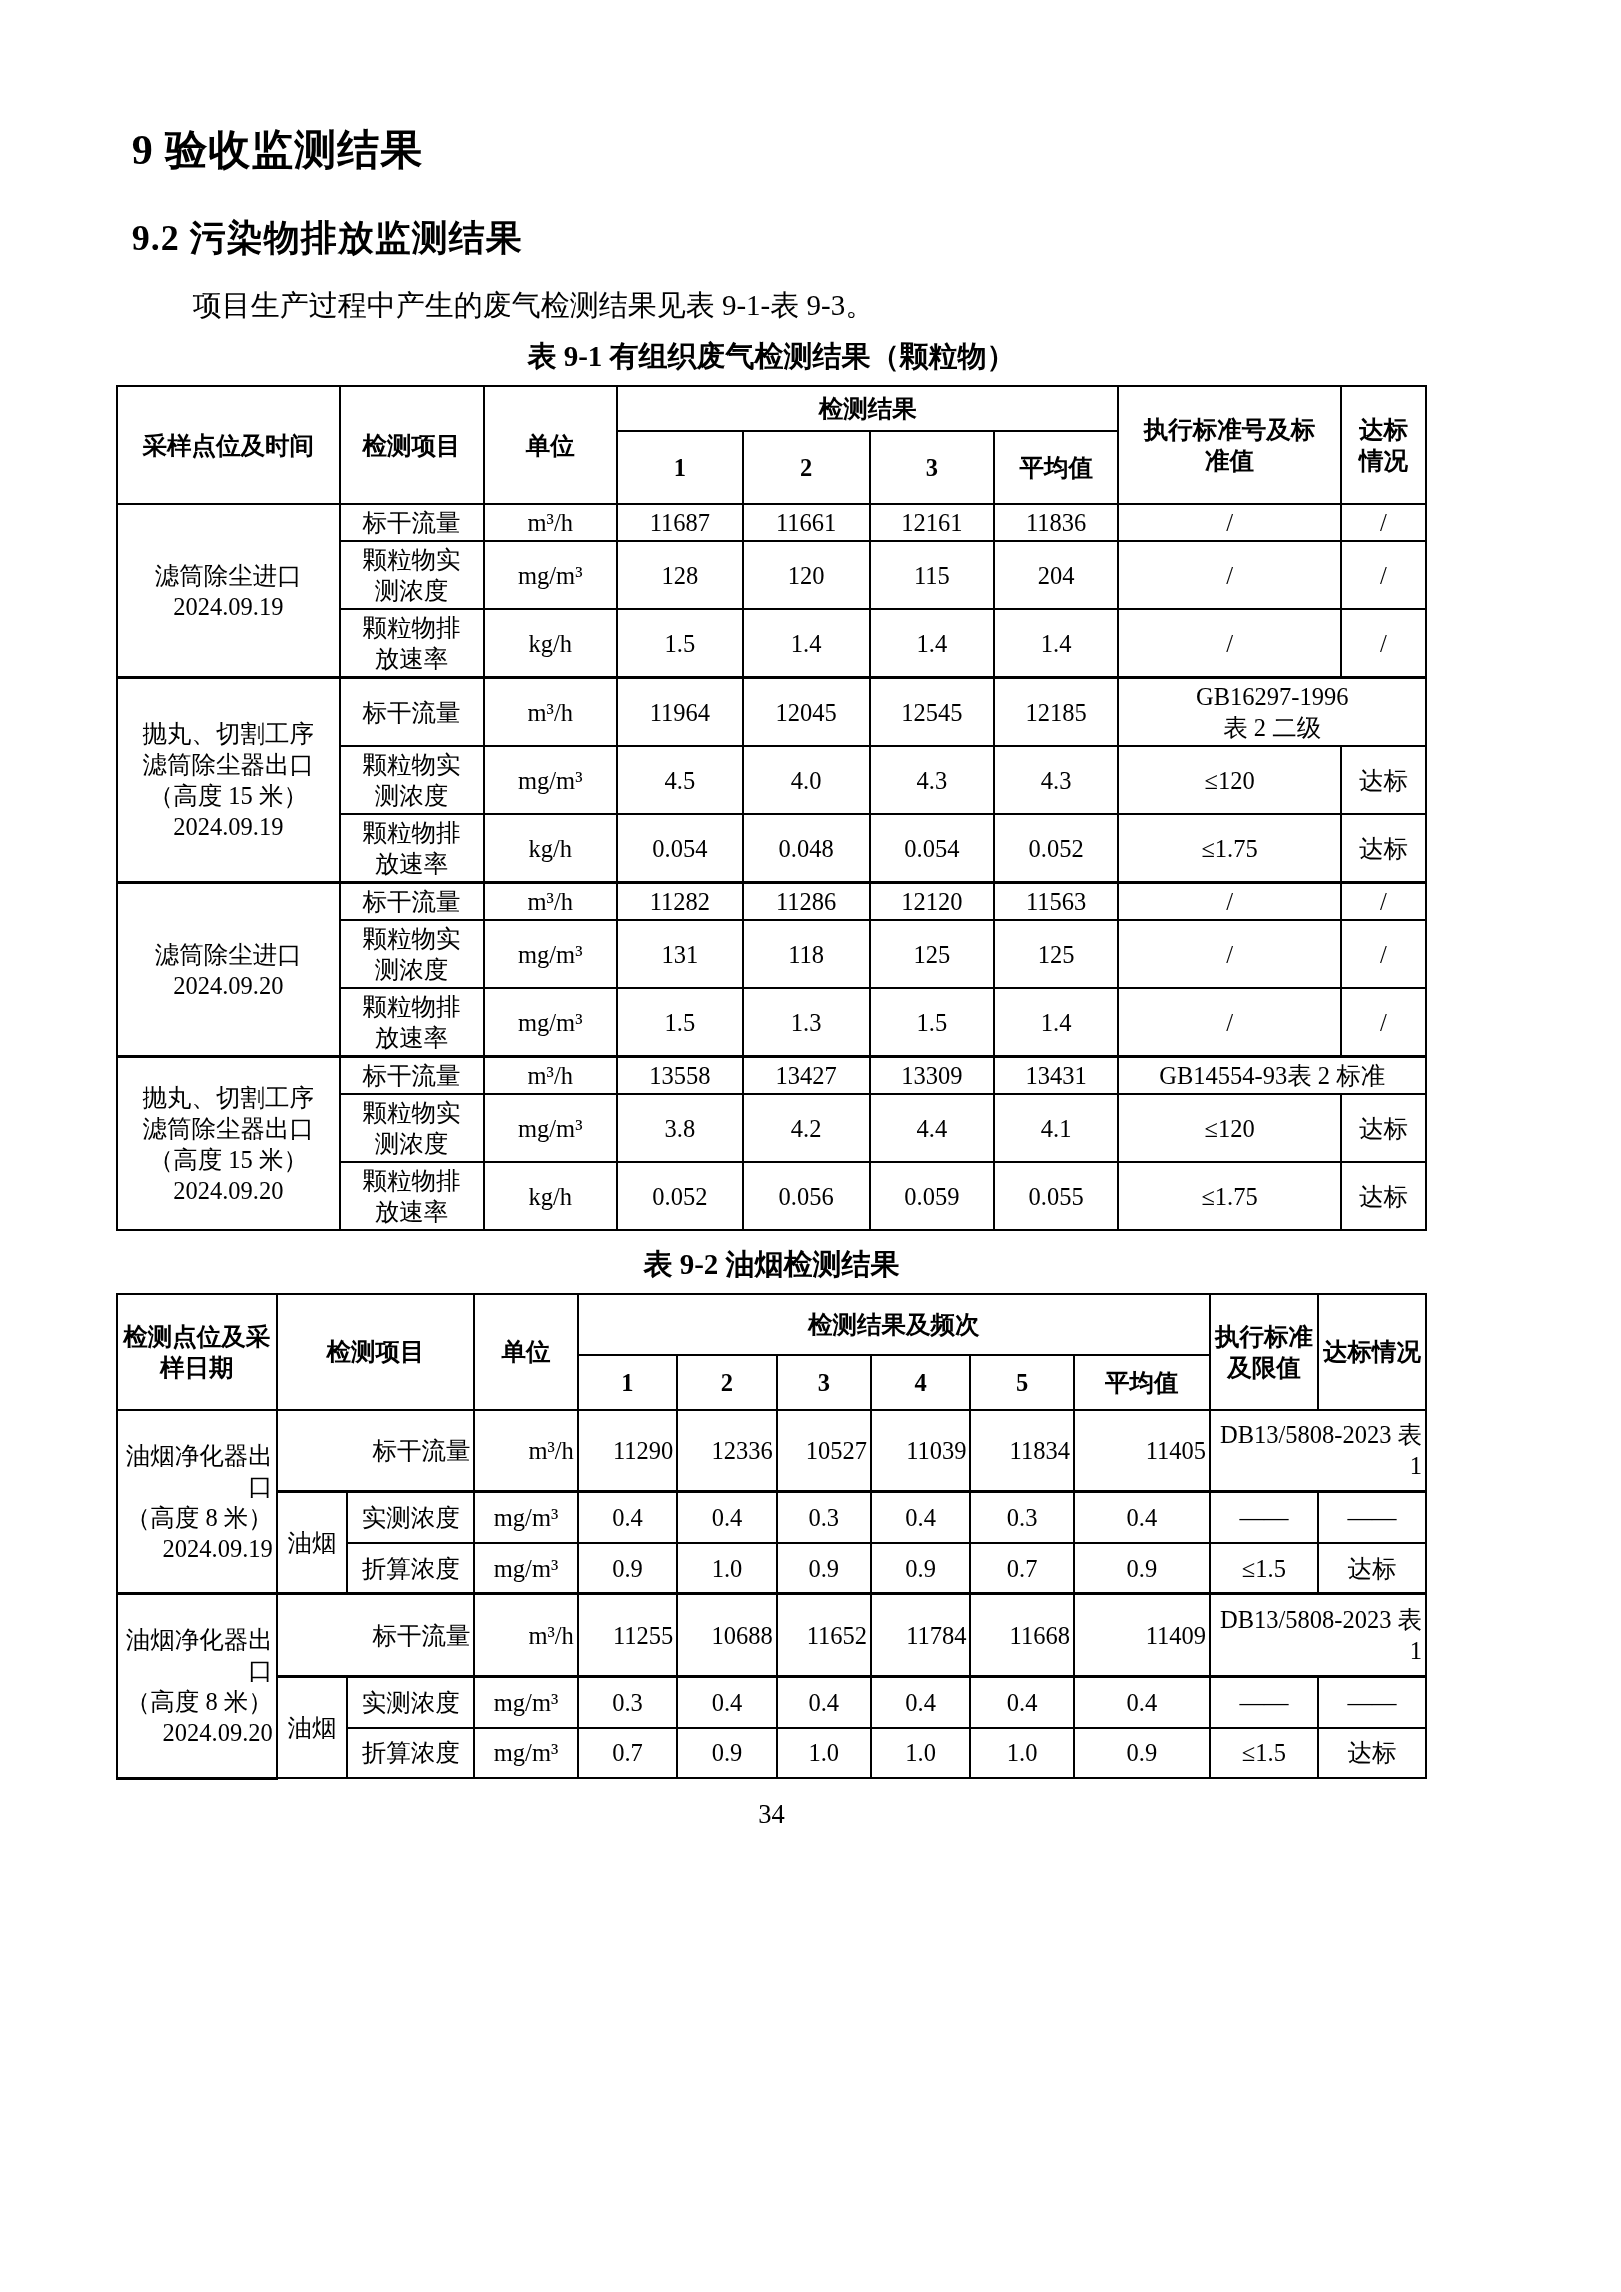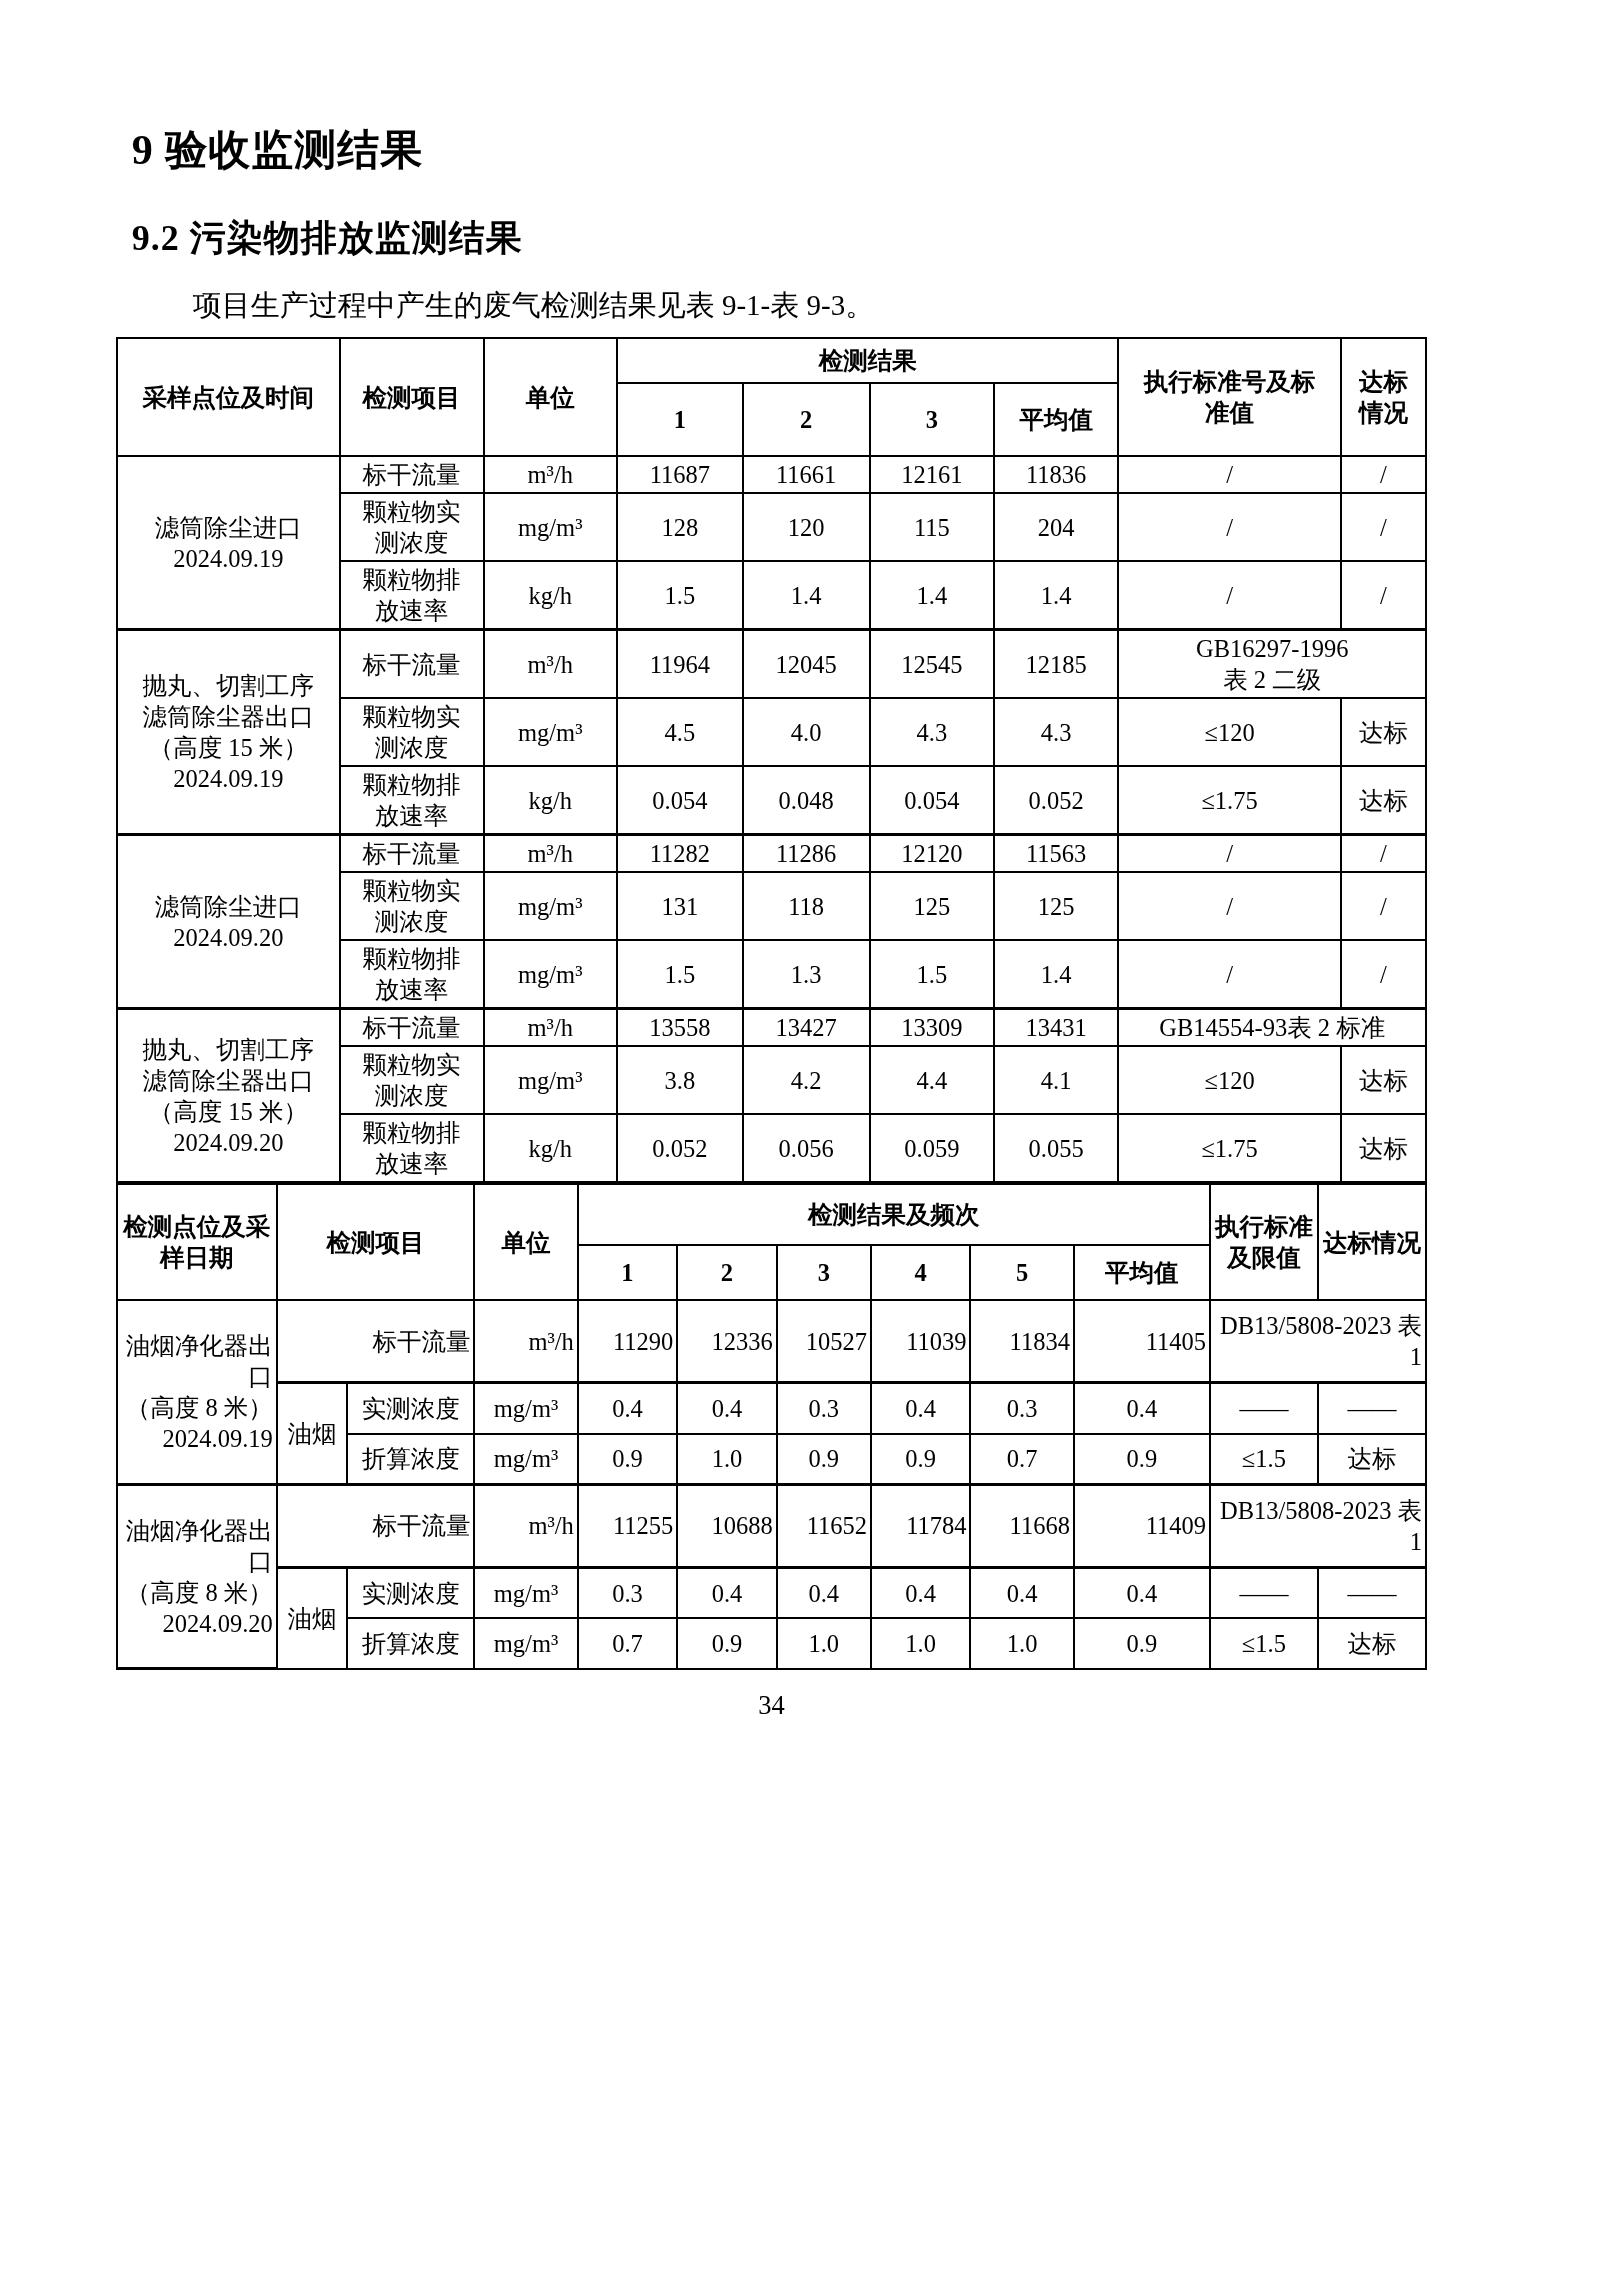--- a/index.html
+++ b/index.html
@@ -89,20 +89,21 @@
 
     <div class="h1">9 验收监测结果</div>
 
 
 
     <div class="h2 h2-92">9.2 污染物排放监测结果</div>
 
 
     <p class="para para-intro">项目生产过程中产生的废气检测结果见表 9-1-表 9-3。</p>
 
+    <div class="table-title">表 9-1 有组织废气检测结果（颗粒物）</div>
 
     <table class="doc t1">
       <colgroup>
           <col style="width: 17%;">
           <col style="width: 11%;">
           <col style="width: 10.2%;">
           <col style="width: 9.6%;">
           <col style="width: 9.7%;">
           <col style="width: 9.5%;">
           <col style="width: 9.5%;">
@@ -263,20 +264,21 @@
             <td>0.052</td>
             <td>0.056</td>
             <td>0.059</td>
             <td>0.055</td>
             <td>≤1.75</td>
             <td>达标</td>
           </tr>
         </tbody>
     </table>
 
+    <div class="table-title title-t2">表 9-2 油烟检测结果</div>
 
     <table class="doc t2">
       <colgroup>
           <col style="width: 12.2%;">
           <col style="width: 5.4%;">
           <col style="width: 9.7%;">
           <col style="width: 7.9%;">
           <col style="width: 7.6%;">
           <col style="width: 7.6%;">
           <col style="width: 7.2%;">

